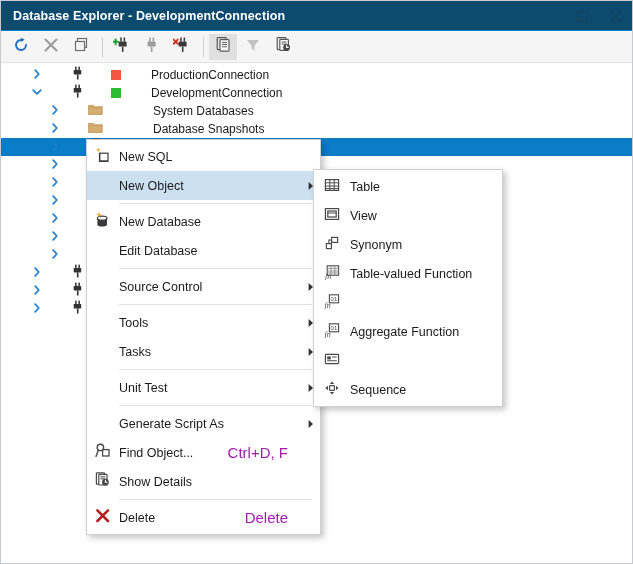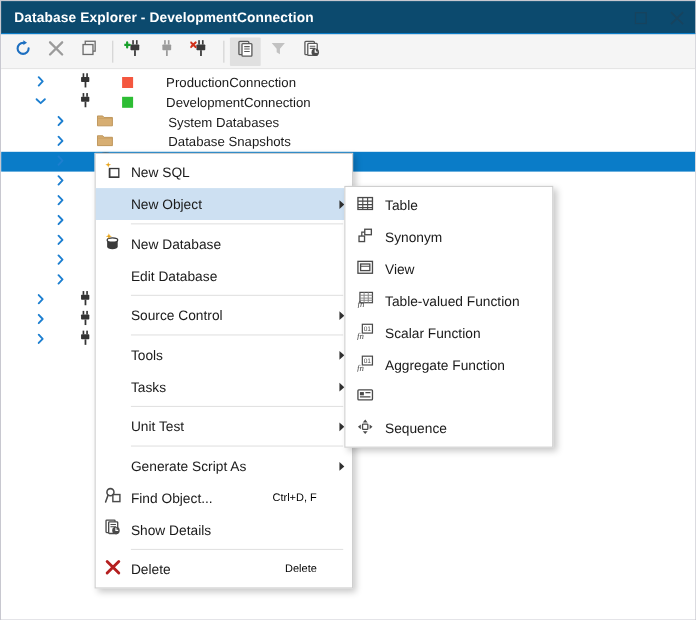--- a/index.html
+++ b/index.html
@@ -135,21 +135,21 @@
     position: relative;
     padding-left: 0;
   }
   .mrow.hl { background: #cde0f2; }
   .micon {
     width: 32px; height: 29px;
     display: flex; align-items: center; justify-content: center;
     flex: none;
   }
   .mlabel { flex: 1; }
-  .maccel { color: #000000; font-size: 10px; padding-right: 14px; }
+  .maccel { color: #a21caf; font-size: 15px; padding-right: 14px; }
   .mcaret {
     width: 18px;
     display: flex; align-items: center; justify-content: center;
     flex: none;
     color: #303030;
   }
   .msep {
     height: 1px; background: #e2e2e2;
     margin: 3px 8px 3px 32px;
   }
@@ -655,56 +655,55 @@
           <span><svg width="16" height="16" viewBox="0 0 16 16" xmlns="http://www.w3.org/2000/svg">
               <rect x="1.4" y="2.6" width="13.2" height="10.8" fill="none" stroke="#4a4a4a" stroke-width="1.2"></rect>
               <path d="M1.4 5.8 H14.6 M1.4 9 H14.6 M1.4 11.6 H14.6 M5.8 2.6 V13.4 M10.2 2.6 V13.4" stroke="#4a4a4a" stroke-width="1"></path>
             </svg></span>
         </span>
         <span class="mlabel">Table</span>
       </div>
       <div class="mrow">
         <span class="micon">
           <span><svg width="16" height="16" viewBox="0 0 16 16" xmlns="http://www.w3.org/2000/svg">
+              <rect x="1.4" y="2.6" width="13.2" height="10.8" fill="none" stroke="#4a4a4a" stroke-width="1.2"></rect>
+              <rect x="3.8" y="5" width="8.4" height="6" fill="none" stroke="#4a4a4a" stroke-width="1.2"></rect>
+              <path d="M3.8 7 H12.2" stroke="#4a4a4a" stroke-width="1"></path>
+            </svg></span>
+        </span>
+        <span class="mlabel">View</span>
+      </div>
+      <div class="mrow">
+        <span class="micon">
+          <span><svg width="16" height="16" viewBox="0 0 16 16" xmlns="http://www.w3.org/2000/svg">
               <rect x="7.6" y="2.4" width="6" height="5" fill="none" stroke="#4a4a4a" stroke-width="1.2"></rect>
               <rect x="2.4" y="8.6" width="5" height="5" fill="none" stroke="#4a4a4a" stroke-width="1.2"></rect>
               <path d="M7.6 5 H4.9 V8.6" fill="none" stroke="#4a4a4a" stroke-width="1.1"></path>
             </svg></span>
         </span>
         <span class="mlabel">Synonym</span>
-      </div>
-      <div class="mrow">
-        <span class="micon">
-          <span><svg width="16" height="16" viewBox="0 0 16 16" xmlns="http://www.w3.org/2000/svg">
-              <rect x="1.4" y="2.6" width="13.2" height="10.8" fill="none" stroke="#4a4a4a" stroke-width="1.2"></rect>
-              <rect x="3.8" y="5" width="8.4" height="6" fill="none" stroke="#4a4a4a" stroke-width="1.2"></rect>
-              <path d="M3.8 7 H12.2" stroke="#4a4a4a" stroke-width="1"></path>
-            </svg></span>
-        </span>
-        <span class="mlabel">View</span>
       </div>
       <div class="mrow">
         <span class="micon">
           <span><svg width="16" height="16" viewBox="0 0 16 16" xmlns="http://www.w3.org/2000/svg">
               <rect x="3.2" y="1.8" width="11.4" height="9.4" fill="none" stroke="#4a4a4a" stroke-width="1.1"></rect>
               <path d="M3.2 4.4 H14.6 M3.2 7 H14.6 M3.2 9 H14.6 M7 1.8 V11.2 M10.8 1.8 V11.2" stroke="#8a8a8a" stroke-width="0.9"></path>
               <text x="1" y="15" font-family="Liberation Serif, serif" font-style="italic" font-size="8" fill="#4a4a4a">fn</text>
             </svg></span>
         </span>
         <span class="mlabel">Table-valued Function</span>
       </div>
       <div class="mrow">
         <span class="micon">
           <span><svg width="16" height="16" viewBox="0 0 16 16" xmlns="http://www.w3.org/2000/svg">
               <rect x="5.4" y="1.8" width="9.2" height="8" fill="none" stroke="#4a4a4a" stroke-width="1.1"></rect>
               <text x="6.6" y="7.6" font-family="Liberation Sans, sans-serif" font-size="6" fill="#4a4a4a">01</text>
               <text x="0.6" y="15" font-family="Liberation Serif, serif" font-style="italic" font-size="8" fill="#4a4a4a">fn</text>
             </svg></span>
         </span>
-        <span class="mlabel">Scalar Function</span>
       </div>
       <div class="mrow">
         <span class="micon">
           <span><svg width="16" height="16" viewBox="0 0 16 16" xmlns="http://www.w3.org/2000/svg">
               <rect x="5.4" y="1.8" width="9.2" height="8" fill="none" stroke="#4a4a4a" stroke-width="1.1"></rect>
               <text x="6.6" y="7.6" font-family="Liberation Sans, sans-serif" font-size="6" fill="#4a4a4a">01</text>
               <text x="0.6" y="15" font-family="Liberation Serif, serif" font-style="italic" font-size="8" fill="#4a4a4a">fn</text>
             </svg></span>
         </span>
         <span class="mlabel">Aggregate Function</span>

